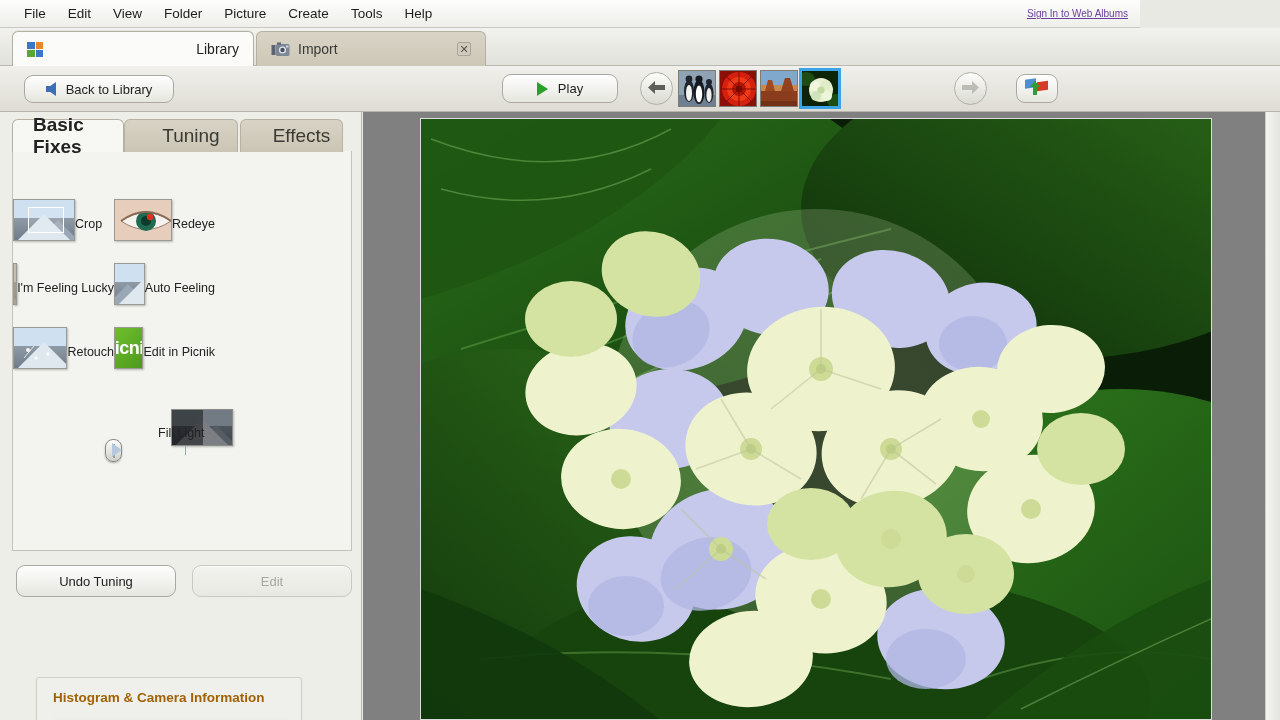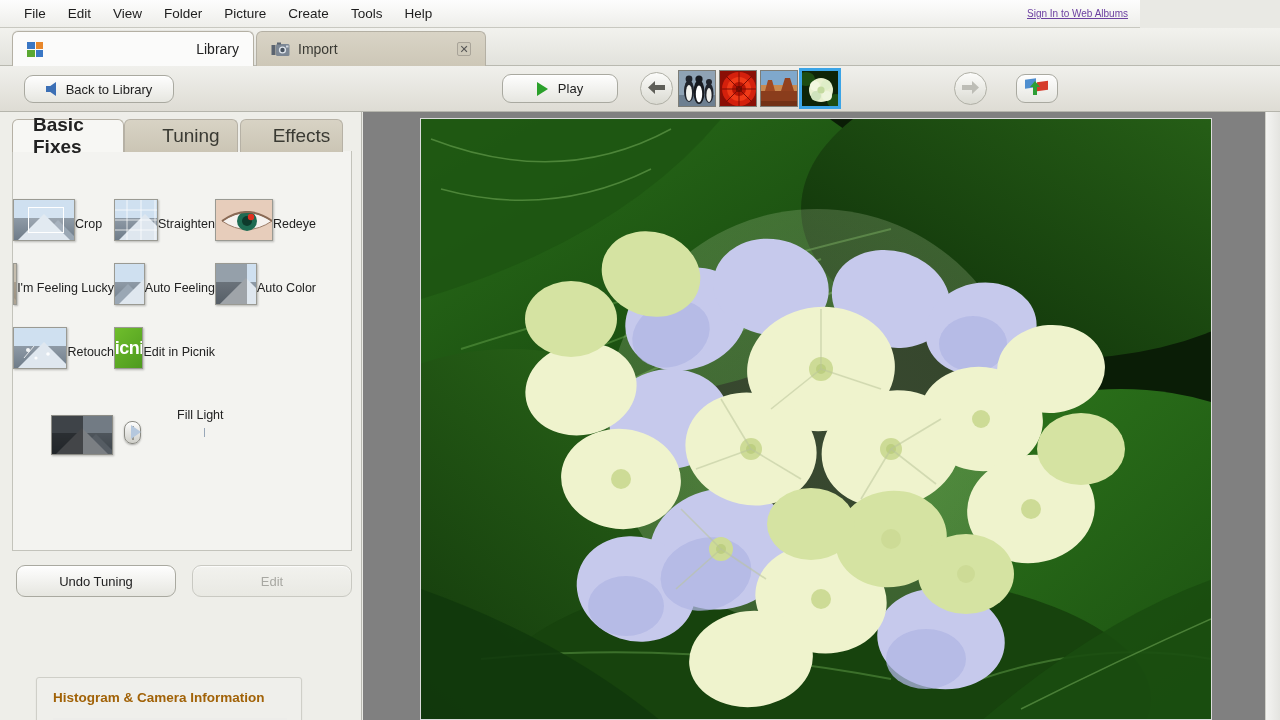--- a/index.html
+++ b/index.html
@@ -135,21 +135,21 @@
     width:62px;height:42px;border:1px solid #9a9a93; background:#b9c2cc;
     box-shadow:1px 1px 2px rgba(0,0,0,.25);
     position:relative; overflow:hidden;
   }
   .tool .lbl{ margin-top:7px; font-size:12.5px; color:#222; white-space:nowrap;}
 
   .mountain{position:absolute;inset:0;background:linear-gradient(#cfe0f0 0%,#cfe0f0 45%,#8e9aa6 46%,#6f7c89 100%);}
   .mountain:after{content:"";position:absolute;left:4px;bottom:0;width:0;height:0;border-left:26px solid transparent;border-right:26px solid transparent;border-bottom:26px solid #dfe7ef;}
   .mountain:before{content:"";position:absolute;right:-4px;bottom:0;width:0;height:0;border-left:20px solid transparent;border-right:20px solid transparent;border-bottom:20px solid #9aa7b4;}
 
-  .slider-row{ position:absolute; left:0; top:258px; width:340px; height:52px; display:flex; align-items:center;}
+  .slider-row{ position:absolute; left:0; top:258px; width:340px; height:52px; display:flex; align-items:center;flex-direction:column;}
   #fill-light-chip{ margin-left:38px; width:62px;height:40px;border:1px solid #8d8d87; overflow:hidden; position:relative;
       box-shadow:1px 1px 2px rgba(0,0,0,.25);}
   .sliderwrap{ position:relative; margin-left:18px; width:160px; }
   .slider-label{ position:absolute; left:46px; top:-20px; font-size:12.5px; color:#222;}
   .track{
     position:relative; height:9px; width:148px; margin-top:4px;
     background:linear-gradient(#c3d3e6,#eaf1f8);
     border:1px solid #98a7b8; border-radius:1px;
   }
   .track:after{content:"";position:absolute;right:-9px;top:-3px;width:0;height:0;
@@ -347,37 +347,20 @@
 
         <div class="trow">
           <div class="tool">
             <span class="tip">
               <span class="mountain"></span>
               <span style="position:absolute;left:14px;top:7px;width:36px;height:26px;border:1px solid #ffffff;background:rgba(255,255,255,.12);"></span>
             </span>
             <span class="lbl">Crop</span>
           </div>
           <div class="tool">
-            <span class="tip">
-              <span class="mountain"></span>
-              <svg style="position:absolute;inset:0" width="62" height="42">
-                <g stroke="#ffffff" stroke-opacity=".75" stroke-width="1">
-                  <line x1="0" y1="10" x2="62" y2="10"></line>
-                    <line x1="0" y1="20" x2="62" y2="20"></line>
-                  <line x1="0" y1="30" x2="62" y2="30"></line>
-                  <line x1="12" y1="0" x2="12" y2="42"></line>
-                    <line x1="26" y1="0" x2="26" y2="42"></line>
-                  <line x1="40" y1="0" x2="40" y2="42"></line>
-                    <line x1="54" y1="0" x2="54" y2="42"></line>
-                </g>
-              </svg>
-            </span>
-            <span class="lbl">Straighten</span>
-          </div>
-          <div class="tool">
             <span class="tip" style="background:#e6cbb9">
               <svg style="position:absolute;inset:0" width="62" height="42" viewBox="0 0 62 42">
                 <rect width="62" height="42" fill="#e7cdbb"></rect>
                 <path d="M6,21 Q31,4 56,21 Q31,38 6,21 Z" fill="#f6f2ef" stroke="#9b7c68"></path>
                 <circle cx="31" cy="21" r="10" fill="#1e6b52"></circle>
                 <circle cx="31" cy="21" r="5" fill="#0e3a2c"></circle>
                 <circle cx="35" cy="17" r="3.2" fill="#e03020"></circle>
                 <path d="M6,21 Q31,3 56,21" fill="none" stroke="#8a6a55" stroke-width="2"></path>
               </svg>
             </span>
@@ -392,27 +375,20 @@
               <span style="position:absolute;left:0;top:0;width:31px;height:42px;background:rgba(190,160,120,.55);"></span>
             </span>
             <span class="lbl">I'm Feeling Lucky</span>
           </div>
           <div class="tool">
             <span class="tip">
               <span class="mountain"></span>
               <span style="position:absolute;left:31px;top:0;width:31px;height:42px;background:rgba(10,30,60,.32);"></span>
             </span>
             <span class="lbl">Auto Feeling</span>
-          </div>
-          <div class="tool">
-            <span class="tip">
-              <span class="mountain"></span>
-              <span style="position:absolute;left:0;top:0;width:31px;height:42px;background:rgba(40,40,40,.35);"></span>
-            </span>
-            <span class="lbl">Auto Color</span>
           </div>
         </div>
 
         <div class="trow">
           <div class="tool">
             <span class="tip">
               <span class="mountain"></span>
               <svg style="position:absolute;inset:0" width="62" height="42">
                 <circle cx="14" cy="22" r="2" fill="#ffffff" fill-opacity=".9"></circle>
                 <circle cx="22" cy="30" r="1.6" fill="#ffffff" fill-opacity=".9"></circle>

